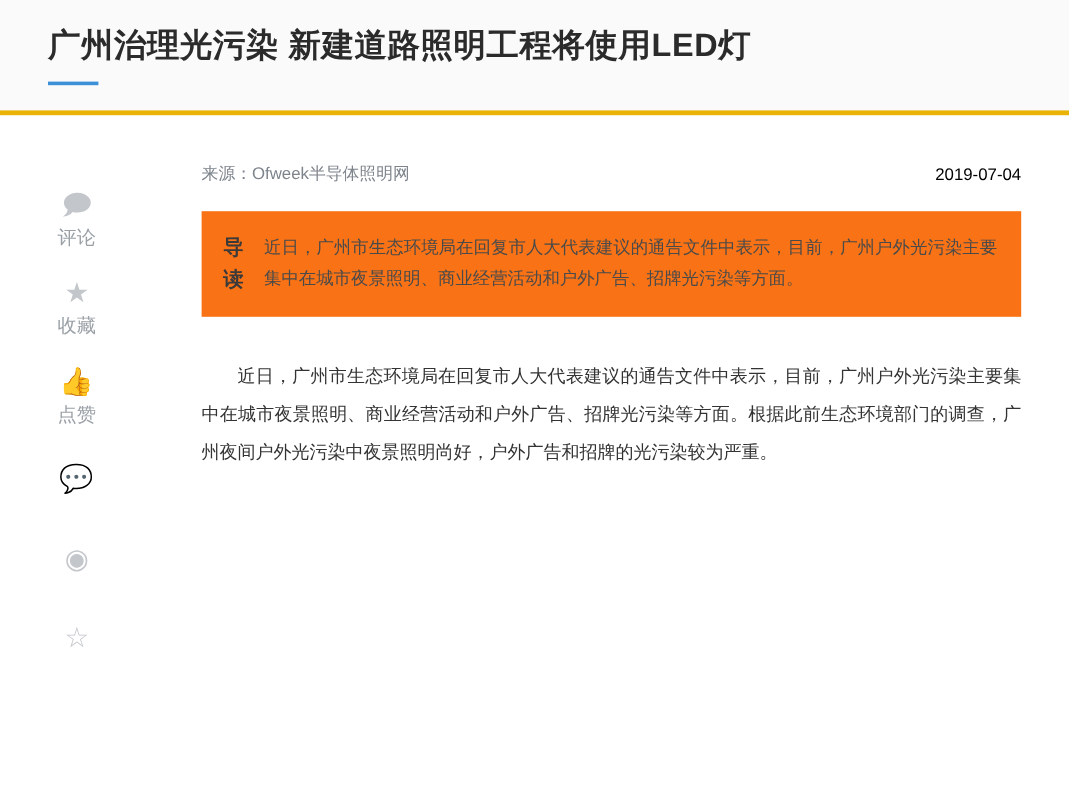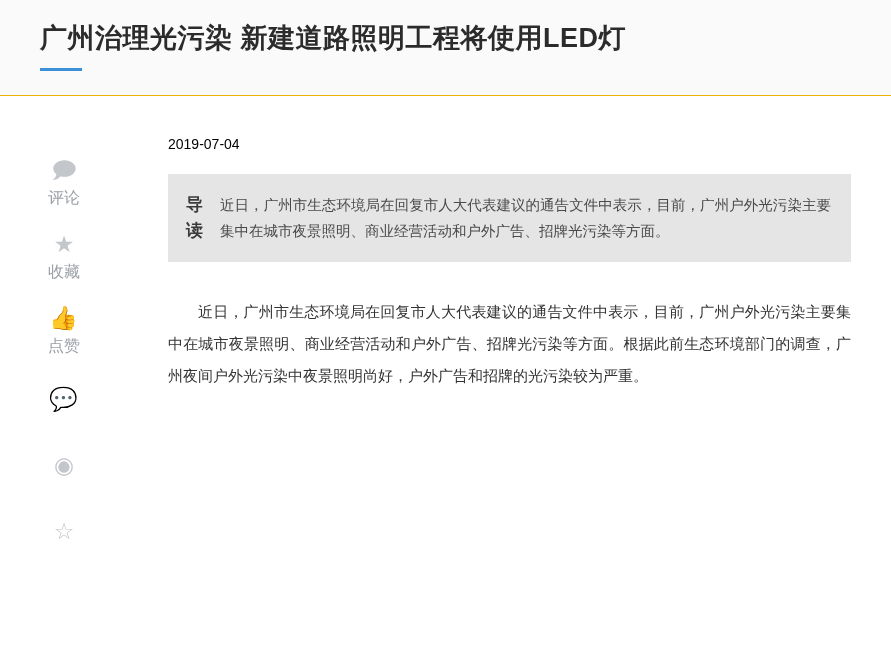--- a/index.html
+++ b/index.html
@@ -15,21 +15,21 @@
     height: 671px;
     overflow: hidden;
     background: #ffffff;
   }
 
   
   .header {
     position: relative;
     height: 96px;
     background: #fafafa;
-    border-bottom: 1px solid #eab308;
+    border-bottom: 4px solid #eab308;
     padding: 0 40px;
   }
   .header-title {
     font-size: 27px;
     font-weight: bold;
     color: #2b2b2b;
     letter-spacing: 0.5px;
     padding-top: 22px;
     line-height: 1.2;
   }
@@ -89,21 +89,21 @@
     font-size: 14px;
     color: #7e848c;
     padding-bottom: 22px;
   }
   .meta-source { color: #7e848c; }
   .meta-date { color: #000000; }
 
   
   .lead {
     display: flex;
-    background: #e5e5e5;
+    background: #f97316;
     padding: 18px 20px 18px 18px;
     margin-bottom: 34px;
   }
   .lead-label {
     flex: 0 0 34px;
     font-size: 17px;
     font-weight: bold;
     color: #3a3a3a;
     line-height: 26px;
     letter-spacing: 1px;
@@ -169,20 +169,21 @@
       </div>
       <div class="share-item nolabel">
         <span class="glyph">☆</span>
         <span class="caption"></span>
       </div>
     </div>
 
     <div class="content">
 
       <div class="meta-row">
+        <span class="meta-source">来源：Ofweek半导体照明网</span>
         <span class="meta-date">2019-07-04</span>
       </div>
 
       <div class="lead">
         <div class="lead-label">导读</div>
         <div class="lead-text">近日，广州市生态环境局在回复市人大代表建议的通告文件中表示，目前，广州户外光污染主要集中在城市夜景照明、商业经营活动和户外广告、招牌光污染等方面。</div>
       </div>
 
       <p class="para">近日，广州市生态环境局在回复市人大代表建议的通告文件中表示，目前，广州户外光污染主要集中在城市夜景照明、商业经营活动和户外广告、招牌光污染等方面。根据此前生态环境部门的调查，广州夜间户外光污染中夜景照明尚好，户外广告和招牌的光污染较为严重。</p>
 

